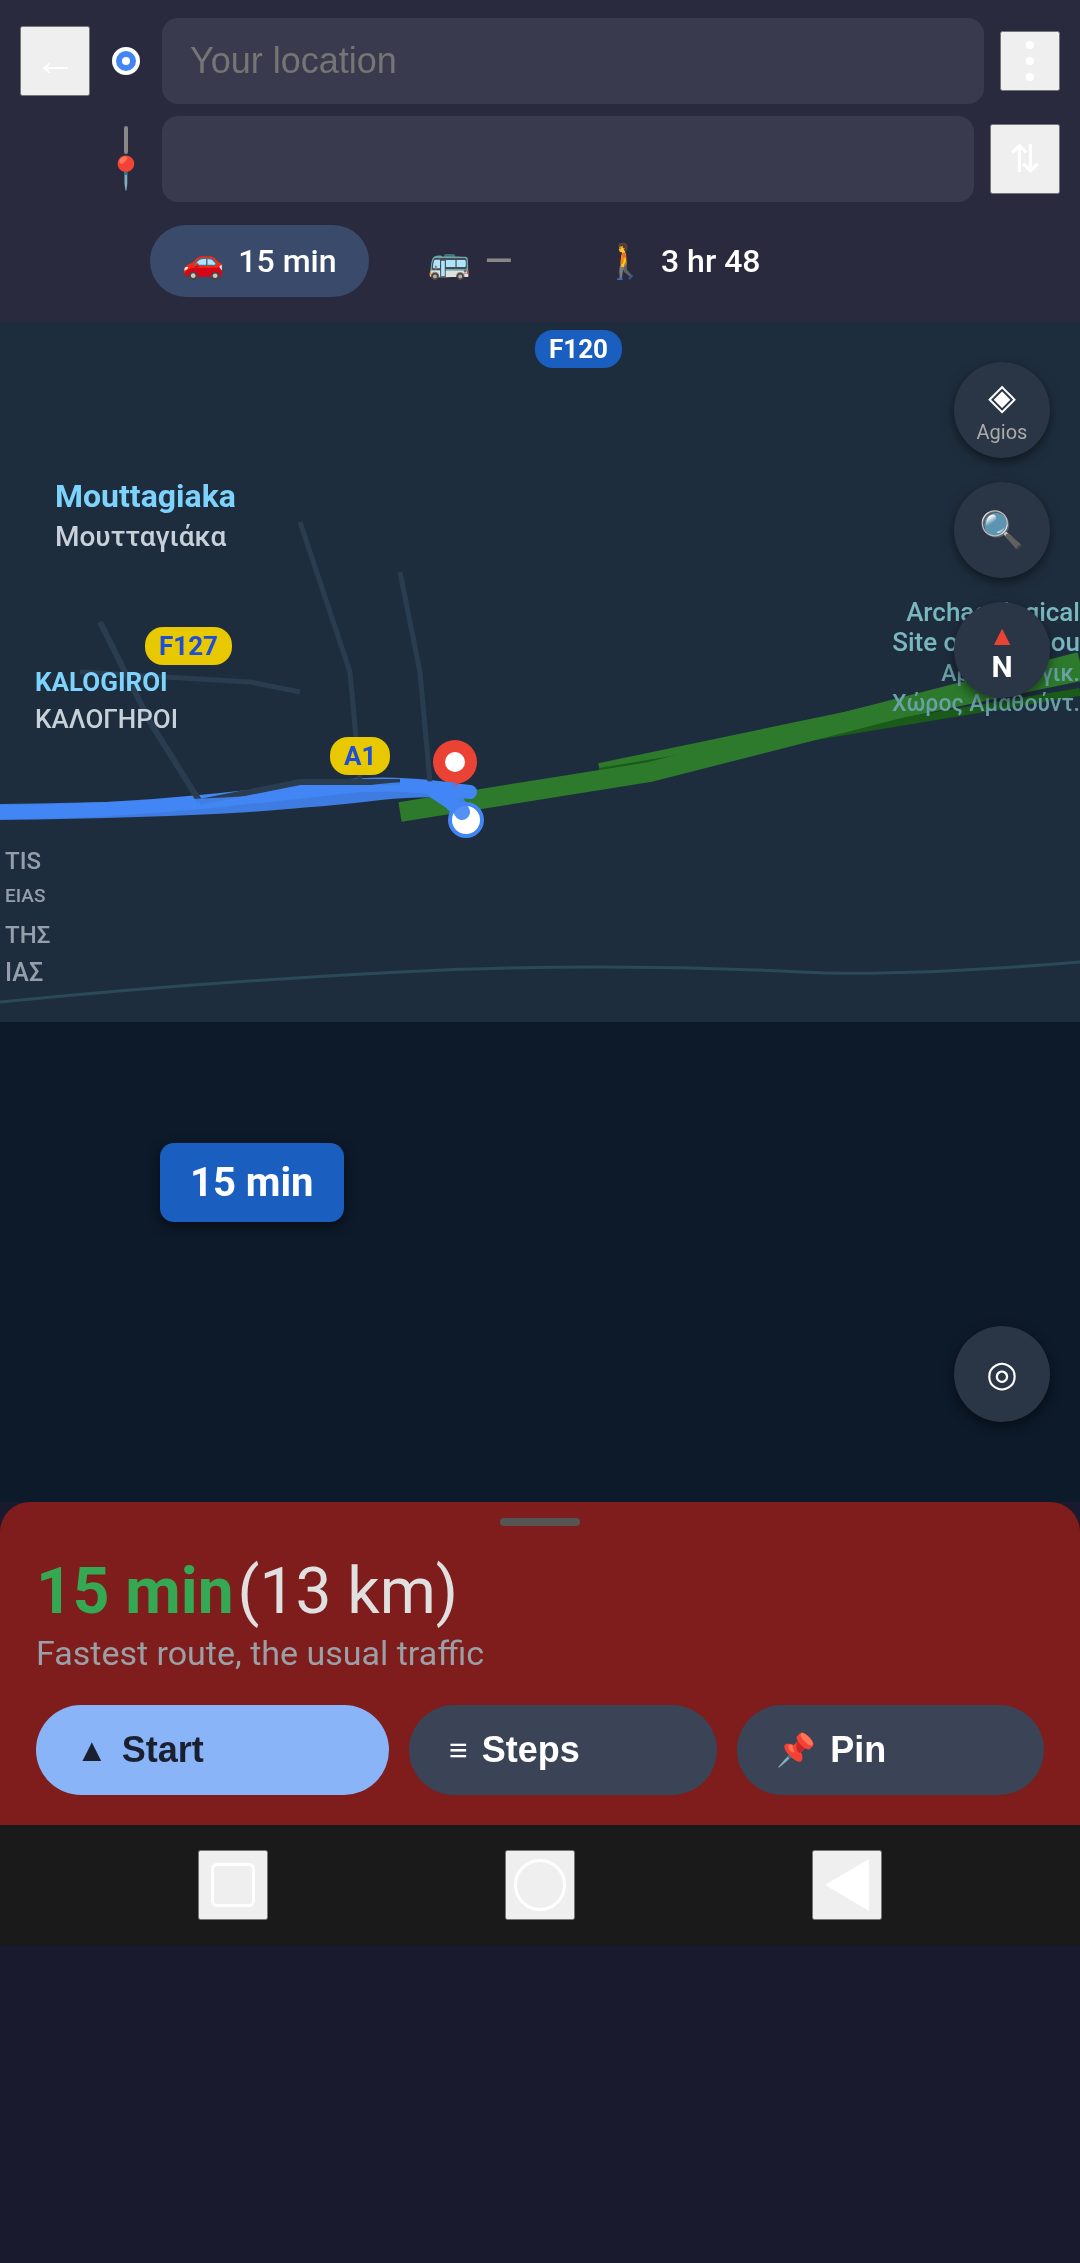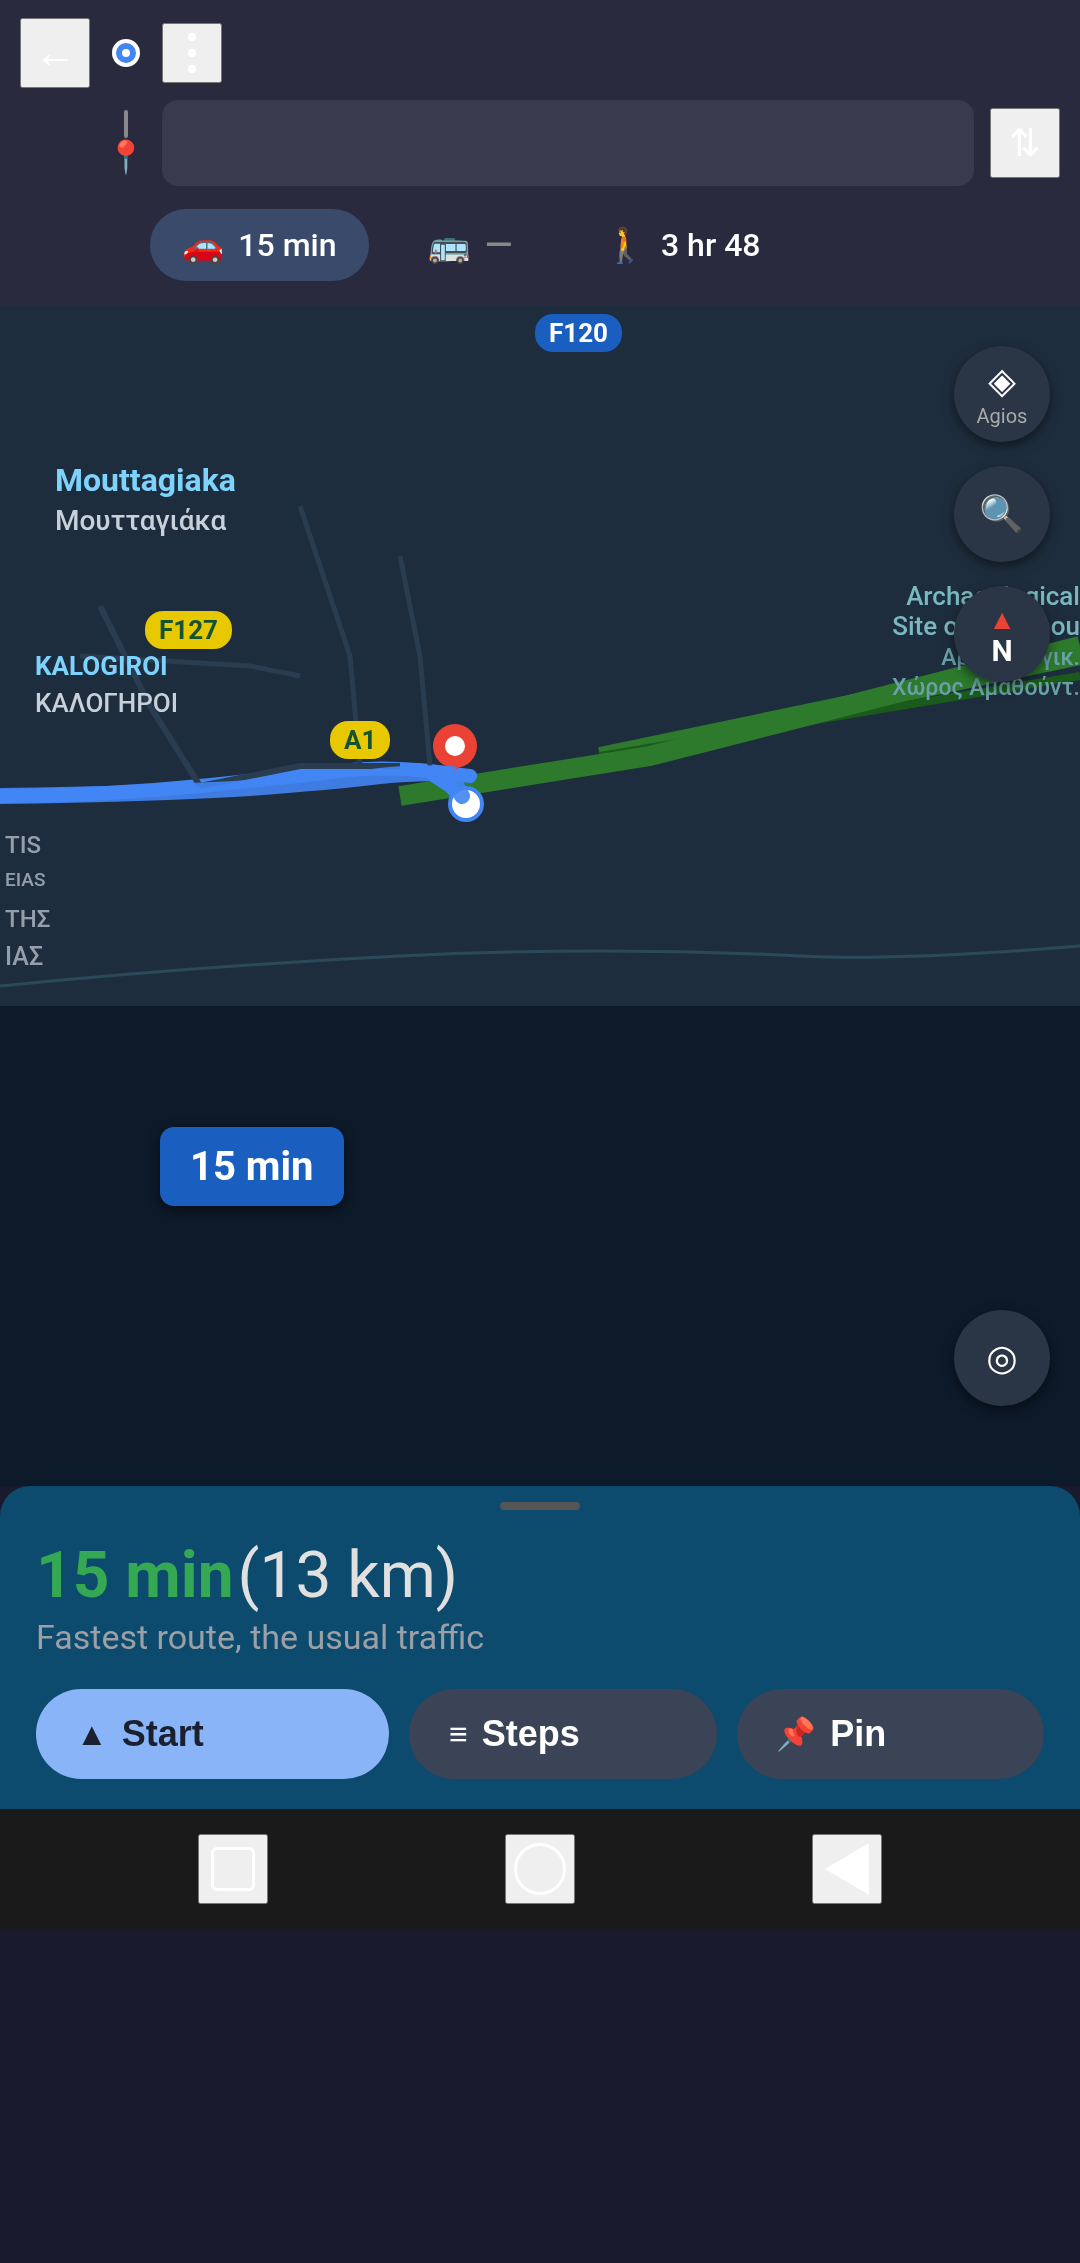--- a/index.html
+++ b/index.html
@@ -215,21 +215,21 @@
       position: absolute;
       padding: 4px 14px;
       border-radius: 18px;
       font-size: 26px;
       font-weight: 700;
       color: white;
     }
 
     .road-badge.yellow {
       background: #e8c800;
-      color: #14532d;
+      color: #1d4ed8;
     }
 
     .road-badge.blue {
       background: #1a5fbf;
     }
 
     
     .map-overlay-btn {
       position: absolute;
       background: #2a3545;
@@ -286,21 +286,21 @@
       border-radius: 14px;
       font-size: 40px;
       font-weight: 700;
       bottom: 280px;
       left: 160px;
       box-shadow: 0 4px 12px rgba(0,0,0,0.5);
     }
 
     
     .bottom-panel {
-      background: #0c4a6e;
+      background: #7f1d1d;
       border-radius: 30px 30px 0 0;
       padding: 16px 36px 30px 36px;
       position: relative;
       z-index: 10;
     }
 
     .panel-handle {
       width: 80px;
       height: 8px;
       background: #555;
@@ -438,20 +438,21 @@
 
 <div class="header">
 
   <div class="header-row">
     <button class="back-btn">
       <span class="back-arrow">←</span>
     </button>
     <div class="location-dot-container">
       <div class="blue-dot"></div>
     </div>
+    <input class="search-input location-input" type="text" value="" placeholder="Your location" style="color: rgb(66, 133, 244);">
     <button class="menu-btn">
       <div class="menu-dot"></div>
       <div class="menu-dot"></div>
       <div class="menu-dot"></div>
     </button>
   </div>
 
   <div class="header-row">
     <div style="width:70px; display:flex; flex-direction:column; align-items:center;">
       

